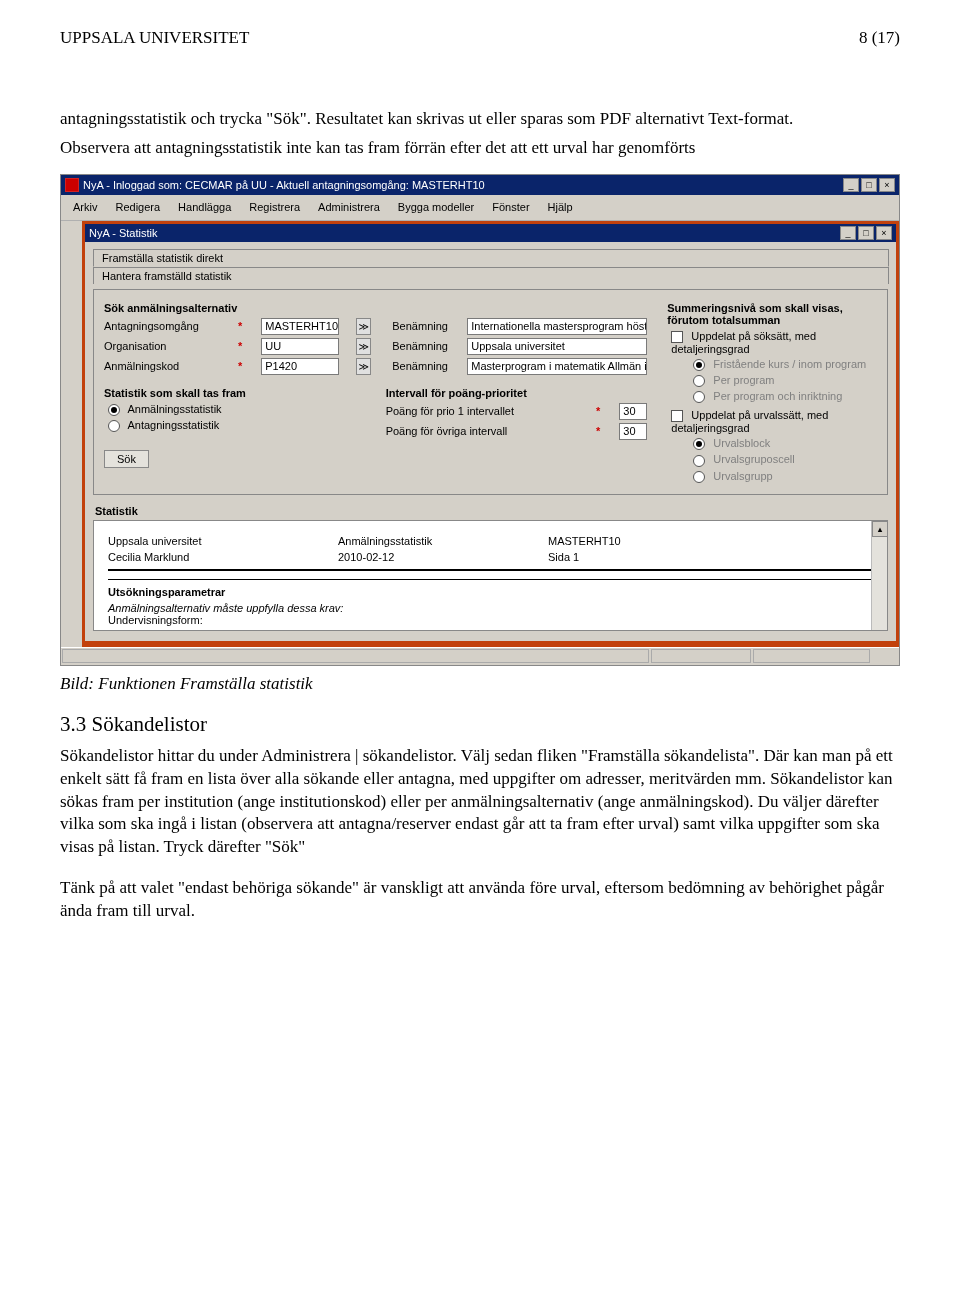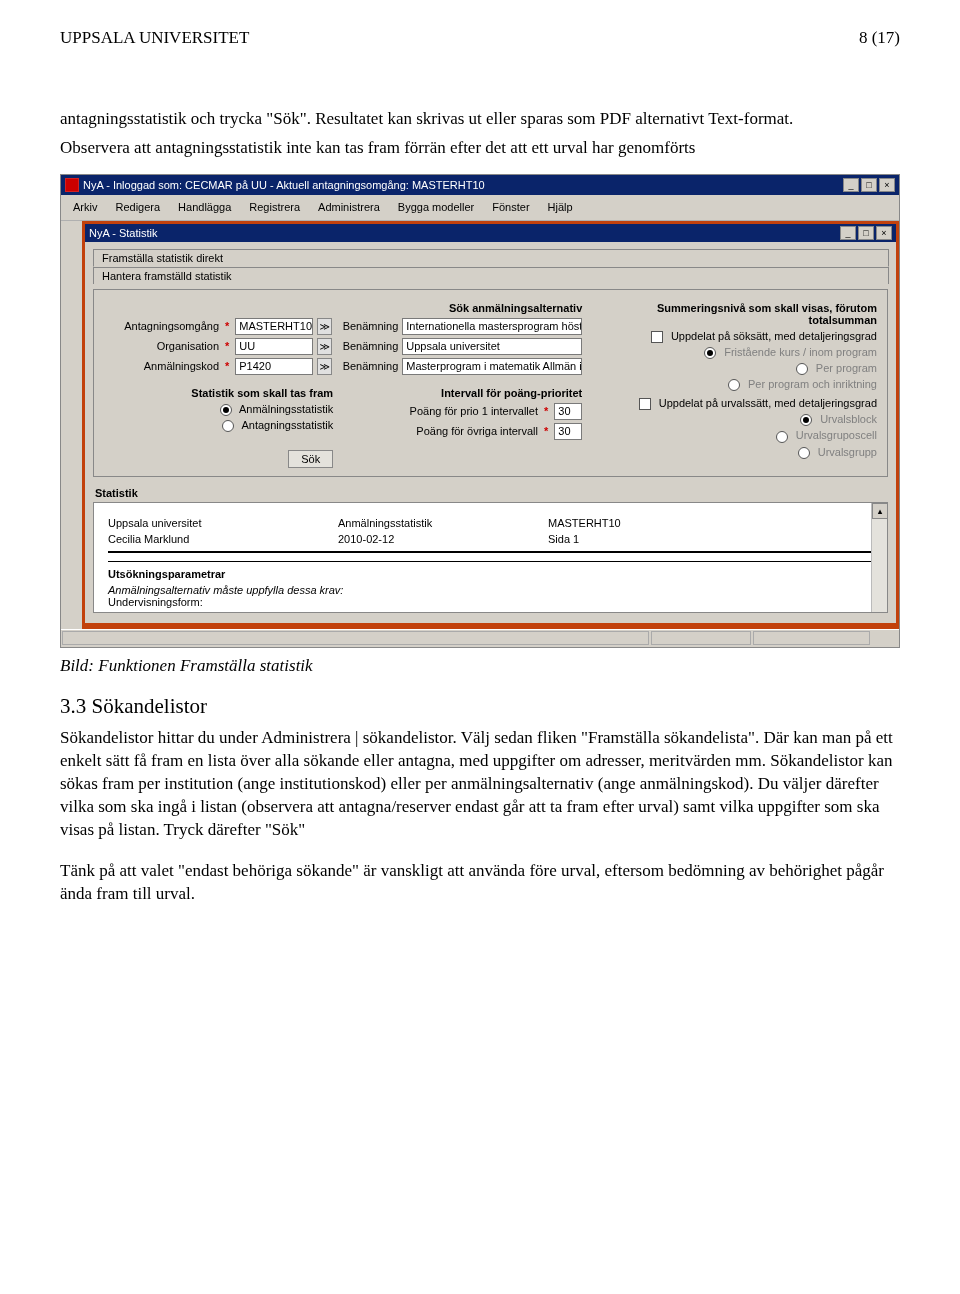--- a/index.html
+++ b/index.html
@@ -85,26 +85,26 @@
     font-size: 11px;
     margin-right: -1px;
     position: relative; top: 1px;
   }
   .tab.active { background: #d4d0c8; z-index: 2; border-bottom: 1px solid #d4d0c8; }
   .tab-panel {
     border: 1px solid #888;
     background: #d4d0c8;
     padding: 8px 10px;
   }
-  .columns { display: flex; gap: 20px; text-align: right; }
+  .columns { display: flex; gap: 20px; }
   .col-left { flex: 1.3; }
   .col-right { flex: 1; }
   .bold { font-weight: bold; margin: 4px 0; display: block; }
 
-  .frow { display: flex; align-items: center; margin: 3px 0; gap: 4px; }
+  .frow { display: flex; align-items: center; margin: 3px 0; gap: 17px; }
   .flabel { width: 115px; }
   .req { color: #c00; font-weight: bold; padding: 0 2px; }
   .tfield {
     border: 1px solid #7a7a7a; background: #fff; height: 17px;
     padding: 0 3px; overflow: hidden; white-space: nowrap;
     display: inline-flex; align-items: center;
   }
   .tfield.w1 { width: 78px; }
   .tfield.w2 { width: 180px; }
   .tfield.w0 { width: 28px; }

